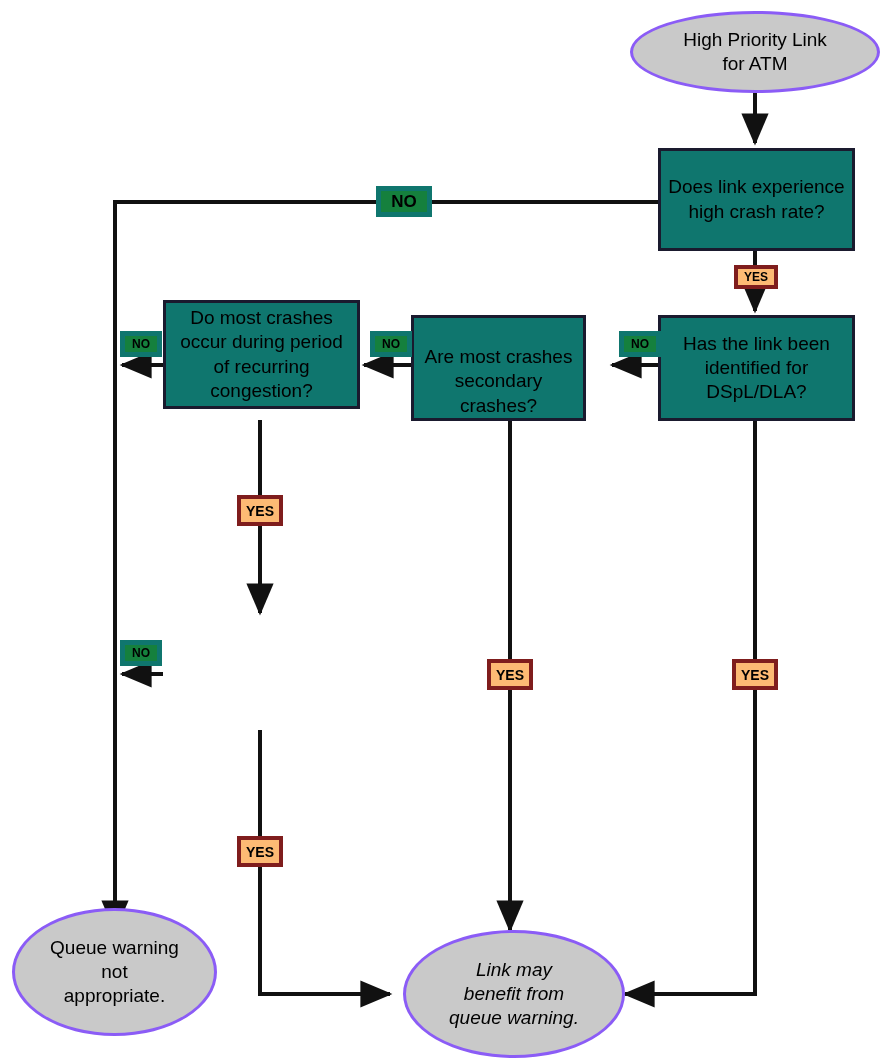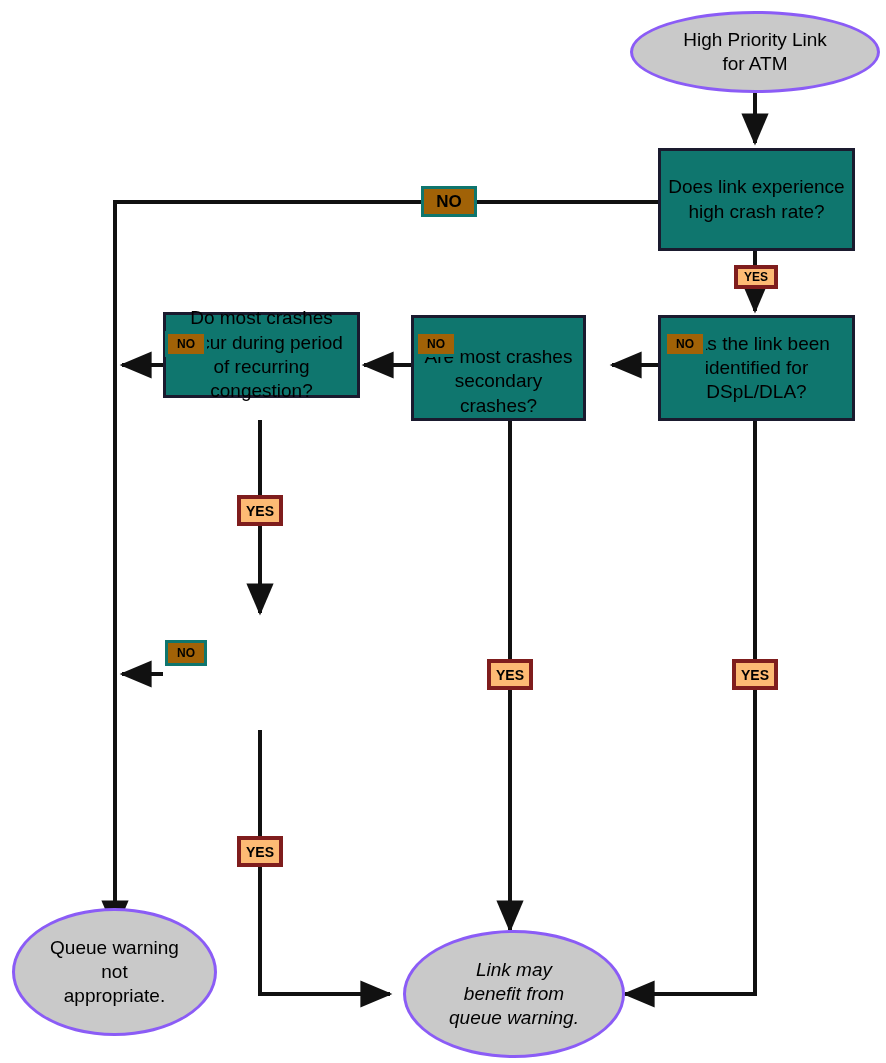--- a/index.html
+++ b/index.html
@@ -52,23 +52,22 @@
     position: absolute;
     box-sizing: border-box;
     display: flex;
     align-items: center;
     justify-content: center;
     font-weight: bold;
     color: #000000;
     z-index: 5;
   }
   .tag-no {
-    background: #a16207;
-    border: 3px solid #0f766e;
-    margin-left: 45px;
+    background: #15803d;
+    border: 5px solid #0f766e;
   }
   .tag-yes {
     background: #fdba74;
     border: 4px solid #7f1d1d;
   }
   .tag-lg { font-size: 17px; }
   .tag-sm { font-size: 12px; }
   .tag-md { font-size: 14px; }
 </style>
 </head>
@@ -117,21 +116,21 @@
   </div>
 
   <div class="node process" style="left:658px; top:315px; width:197px; height:106px;">
     <span>Has the link been<br>identified for<br>DSpL/DLA?</span>
   </div>
 
   <div class="node process" style="left:411px; top:315px; width:175px; height:106px;align-items:flex-end;">
     <span>Are most crashes<br>secondary crashes?</span>
   </div>
 
-  <div class="node process" style="left:163px; top:312px; width:197px; height:86px;">
+  <div class="node process" style="left:163px; top:300px; width:197px; height:109px;">
     <span>Do most crashes<br>occur during period<br>of recurring<br>congestion?</span>
   </div>
 
 
   <div class="node terminal" style="left:12px; top:908px; width:205px; height:128px;">
     <span>Queue warning<br>not<br>appropriate.</span>
   </div>
 
   <div class="node terminal" style="left:403px; top:930px; width:222px; height:128px;font-style:italic;">
     <span>Link may<br>benefit from<br>queue warning.</span>

